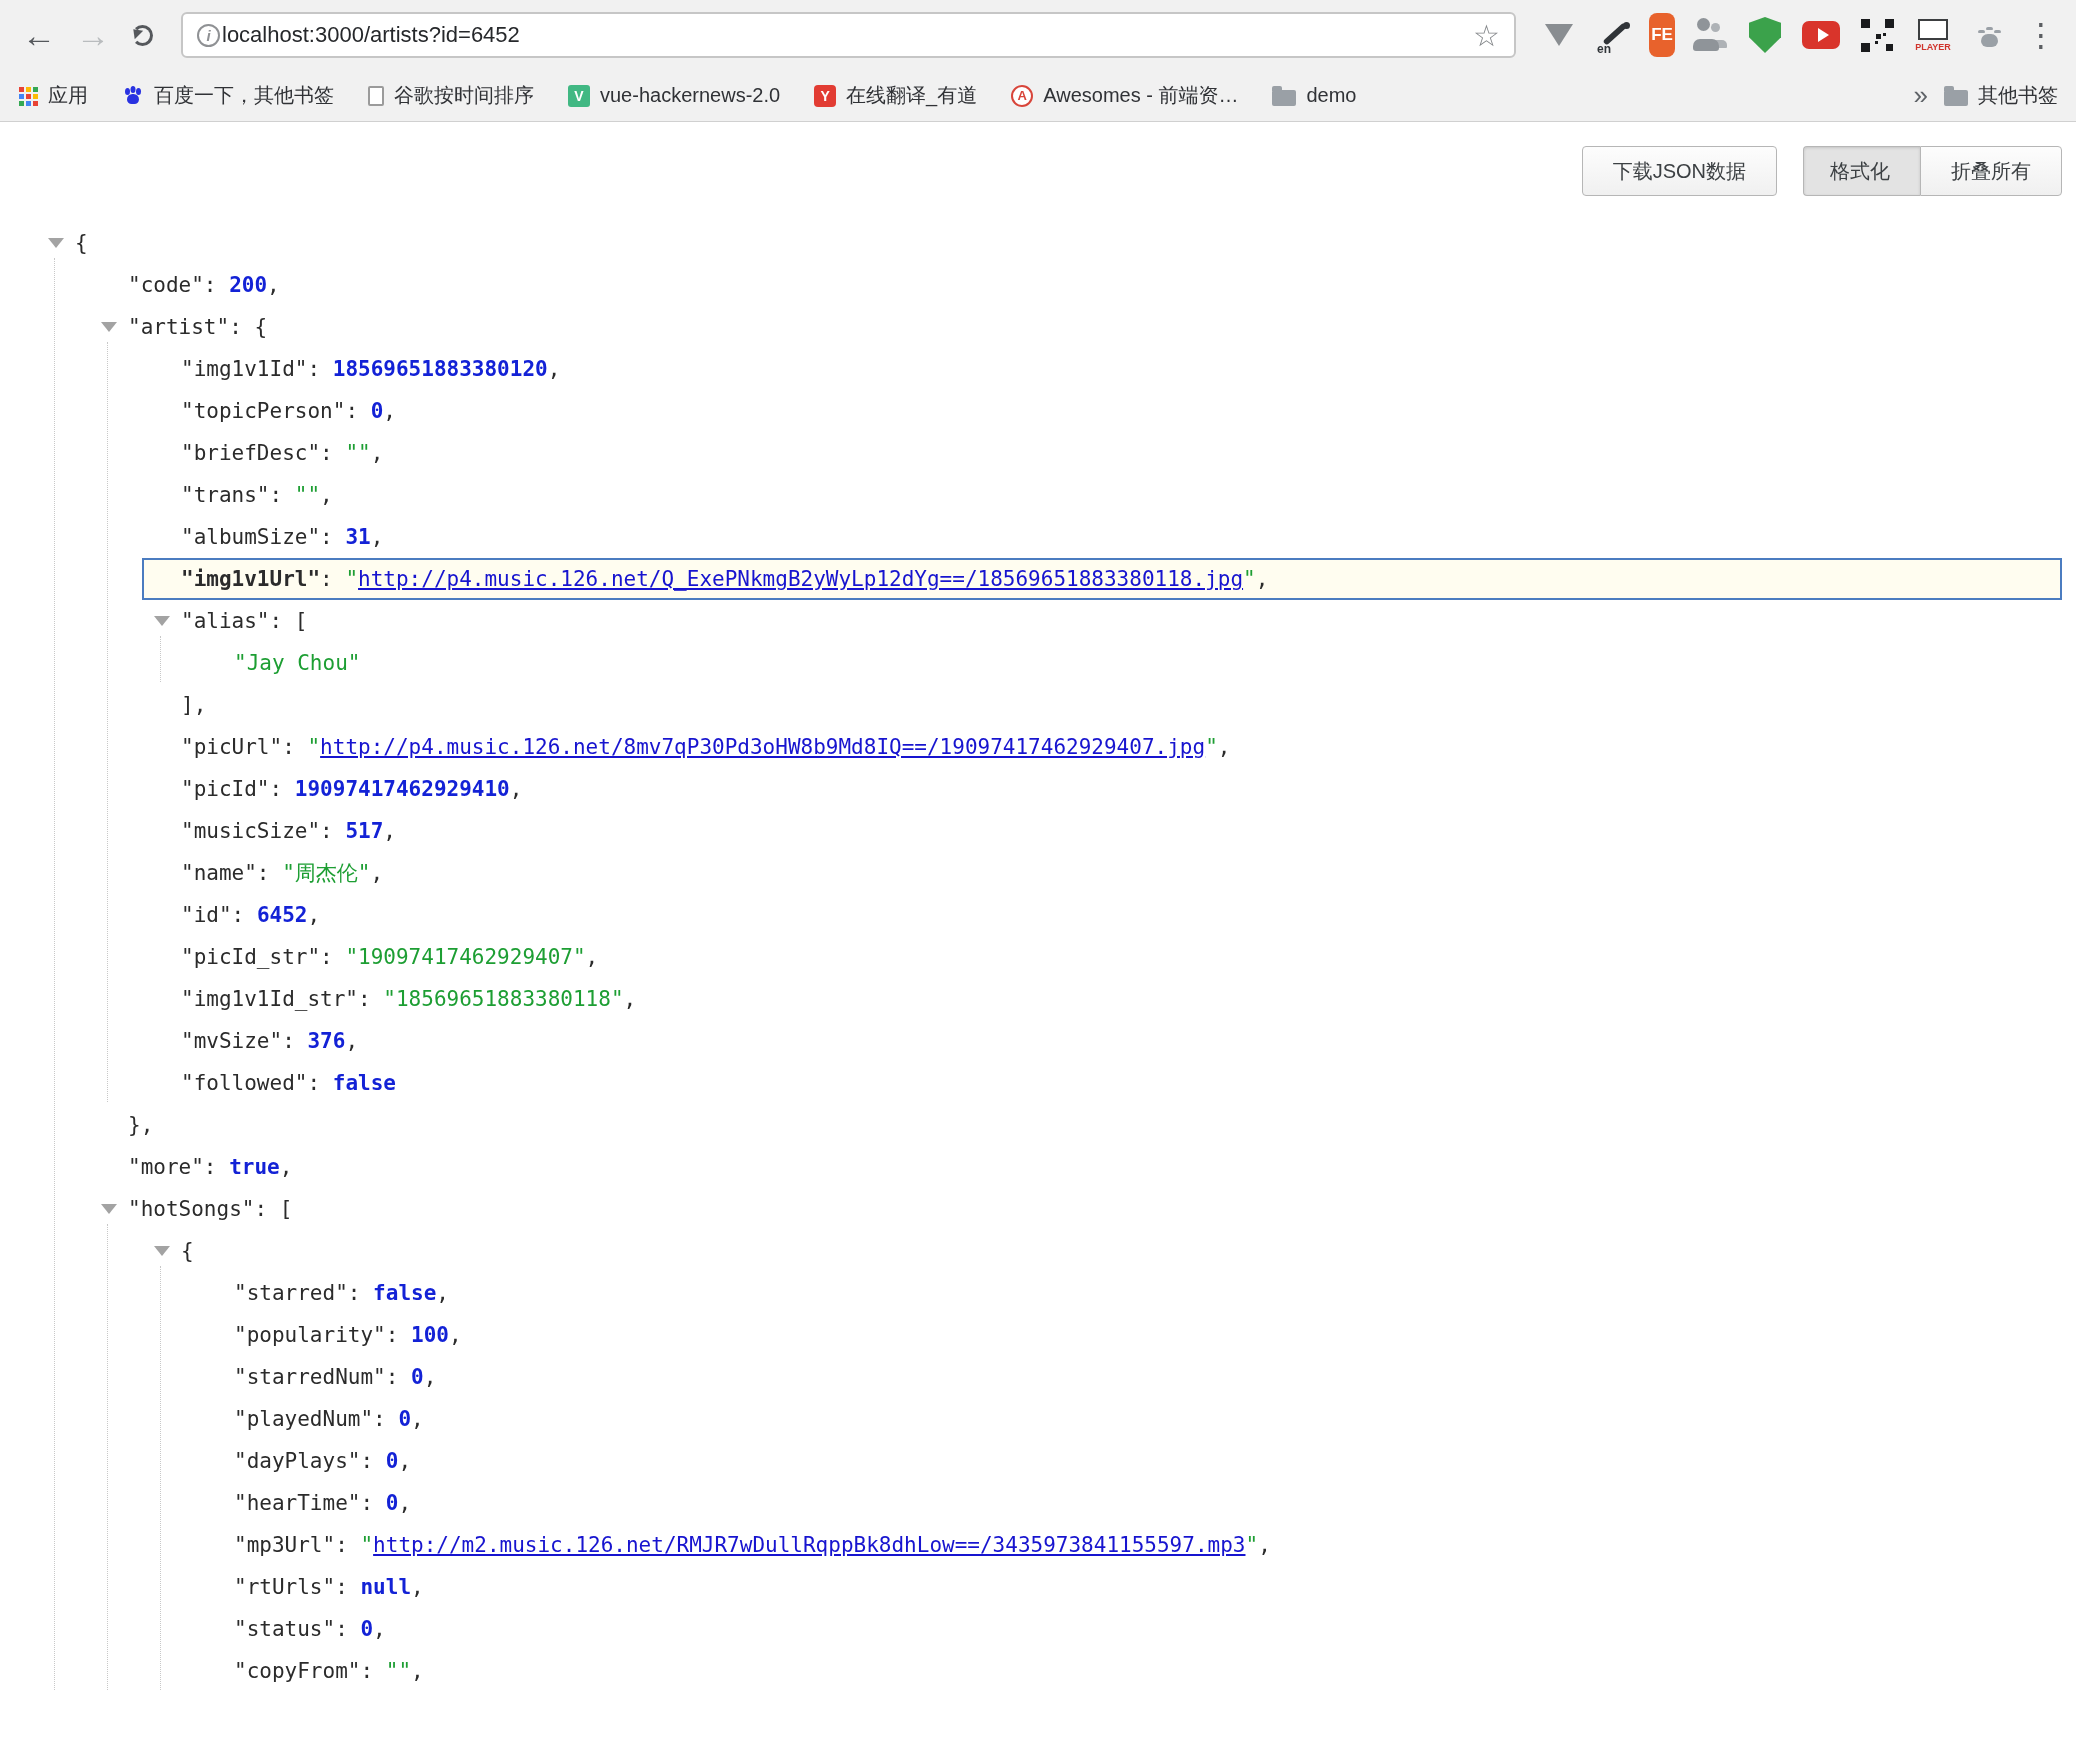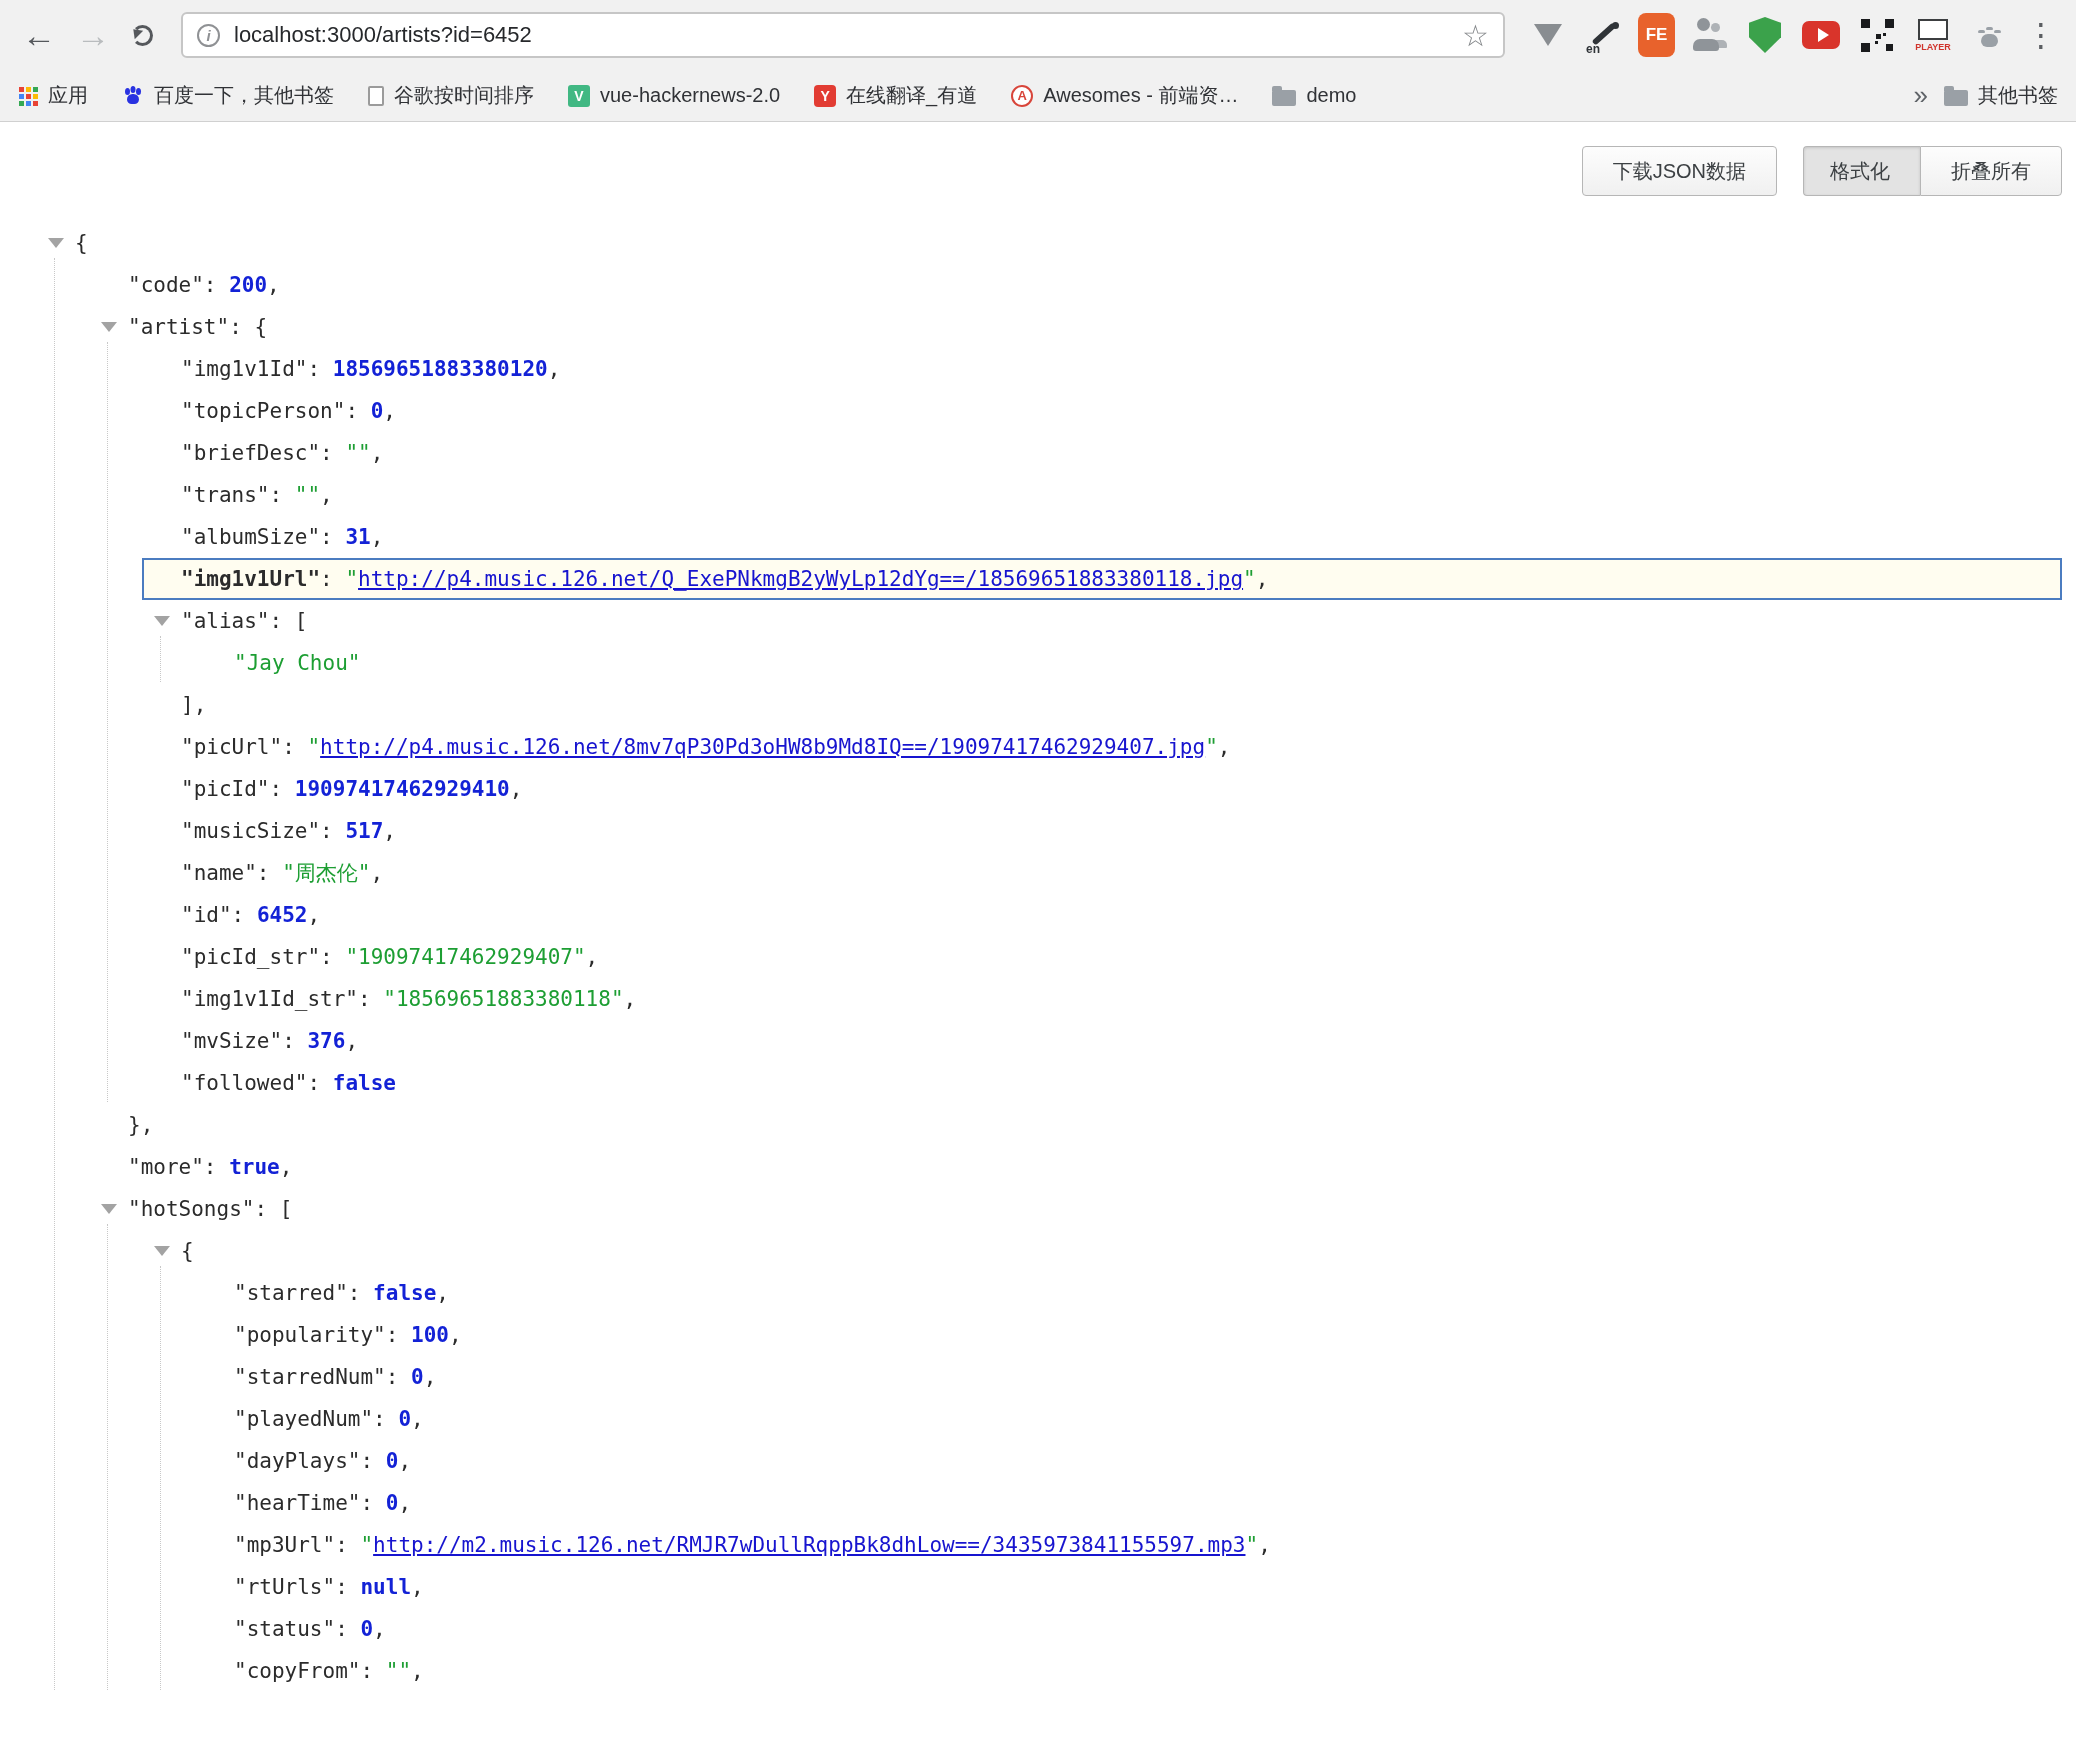--- a/index.html
+++ b/index.html
@@ -30,32 +30,32 @@
 
   
   .toolbar { height:70px; background:#f1f1f1; display:flex; align-items:center; padding:0 16px; gap:8px; }
   .nav-ico { font-size:34px; width:46px; text-align:center; line-height:46px; flex:none; cursor:pointer; }
   .back { color:#55585c; }
   .fwd  { color:#b9bcbe; }
   .refresh { width:21px; height:21px; border:3px solid #55585c; border-radius:50%; border-left-color:transparent; position:relative; margin:0 14px 0 8px; flex:none; cursor:pointer; }
   .refresh::after { content:""; position:absolute; left:-8px; top:-4px; border:6px solid transparent; border-right:8px solid #55585c; transform:rotate(45deg); }
   .omnibox { flex:1; height:46px; background:#fff; border:2px solid #c6c6c6; border-radius:6px; display:flex; align-items:center; padding:0 14px; margin:0 10px 0 6px; cursor:text; }
   .info-ico { width:23px; height:23px; border-radius:50%; border:2px solid #8f9194; color:#8f9194; font-size:15px; font-style:italic; font-weight:bold; display:flex; align-items:center; justify-content:center; flex:none; }
-  .url { font-size:22px; color:#26282b; margin-left:14px; flex:1; white-space:nowrap; overflow:hidden; }
+  .url { font-size:22px; color:#26282b; margin-left:2px; flex:1; white-space:nowrap; overflow:hidden; }
   .star { font-size:30px; color:#84878a; flex:none; cursor:pointer; }
   .menu { font-size:32px; color:#5b5e62; width:38px; text-align:center; flex:none; cursor:pointer; }
 
   
   .ext-icons { display:flex; align-items:center; gap:6px; }
   .xi { width:50px; height:50px; position:relative; display:flex; align-items:center; justify-content:center; flex:none; cursor:pointer; }
   .xi-flag::before { content:""; width:0; height:0; border-left:14px solid transparent; border-right:14px solid transparent; border-top:22px solid #898d91; }
   .xi-translate::before { content:""; position:absolute; left:11px; top:21px; width:28px; height:6px; background:#303438; border-radius:3px; transform:rotate(-42deg); }
   .xi-translate::after { content:""; position:absolute; right:10px; top:12px; width:7px; height:7px; border-radius:50%; background:#303438; }
   .xi-badge { position:absolute; left:7px; bottom:4px; font-size:12px; color:#303438; font-weight:bold; }
-  .xi-fehelper { background:#e8622c; width:37px; height:44px; border-radius:8px; margin:3px; }
+  .xi-fehelper { background:#e8622c; width:26px; height:44px; border-radius:8px; margin:3px; }
   .xi-fehelper .xi-text { color:#fff; font-weight:bold; font-size:17px; }
   .xi-people::before { content:""; position:absolute; left:13px; top:8px; width:13px; height:13px; border-radius:50%; background:#8f9499; box-shadow:12px 3px 0 -2px #aeb2b6; }
   .xi-people::after { content:""; position:absolute; left:9px; bottom:9px; width:26px; height:12px; border-radius:7px 7px 3px 3px; background:#8f9499; box-shadow:10px -1px 0 -2px #aeb2b6; }
   .xi-shield::before { content:""; width:32px; height:36px; background:#3ba24b; clip-path:polygon(50% 0,100% 16%,100% 56%,50% 100%,0 56%,0 16%); }
   .xi-video::before { content:""; width:38px; height:28px; background:#d9342b; border-radius:7px; }
   .xi-video::after { content:""; position:absolute; left:22px; top:18px; width:0; height:0; border-left:11px solid #fff; border-top:7px solid transparent; border-bottom:7px solid transparent; }
   .xi-qrcode::before { content:""; position:absolute; left:9px; top:9px; width:9px; height:9px; background:#1a1b1d;
     box-shadow:24px 0 0 #1a1b1d, 0 24px 0 #1a1b1d, 24px 24px 0 -1px #1a1b1d, 13px 13px 0 -2px #1a1b1d, 19px 11px 0 -3px #1a1b1d, 11px 19px 0 -3px #1a1b1d; }
   .xi-player { flex-direction:column; gap:3px; }
   .xi-player::before { content:""; width:26px; height:17px; border:2px solid #3c3e40; background:#fff; }

